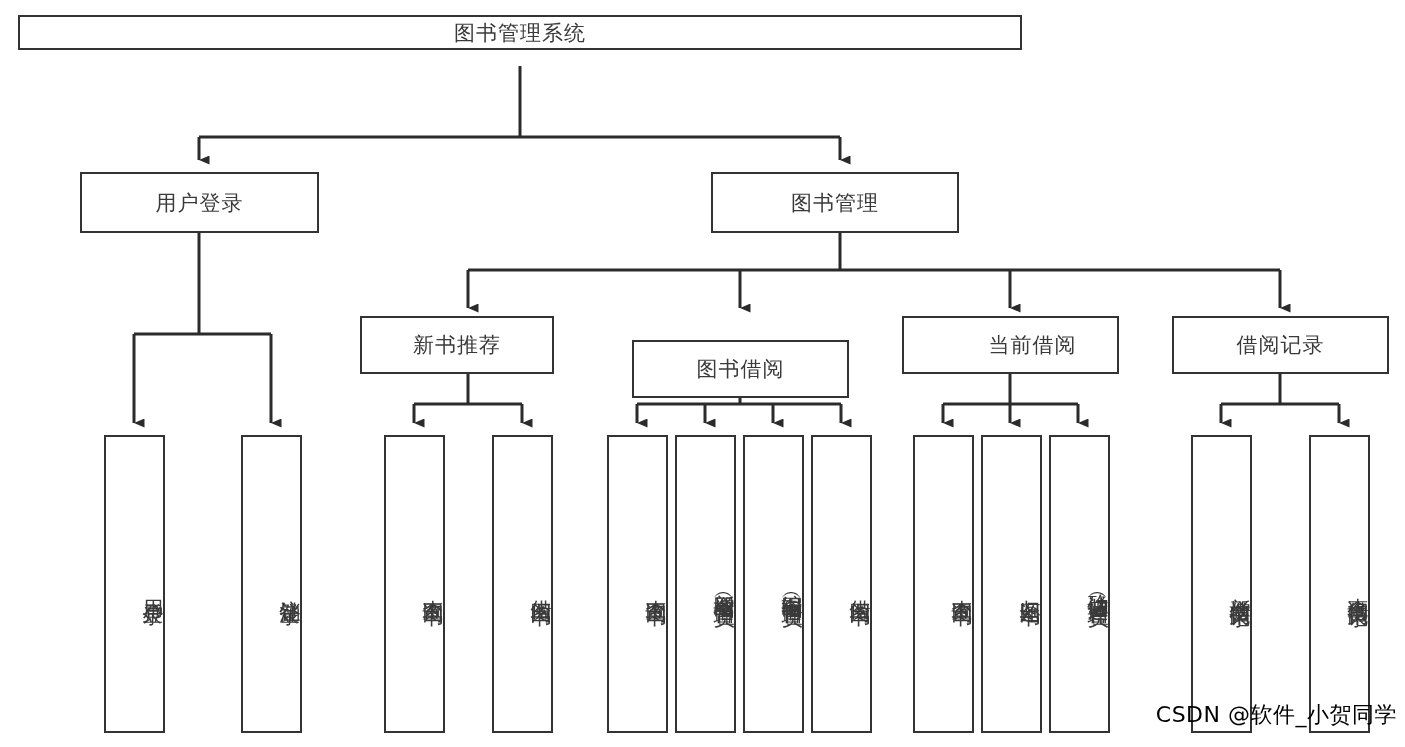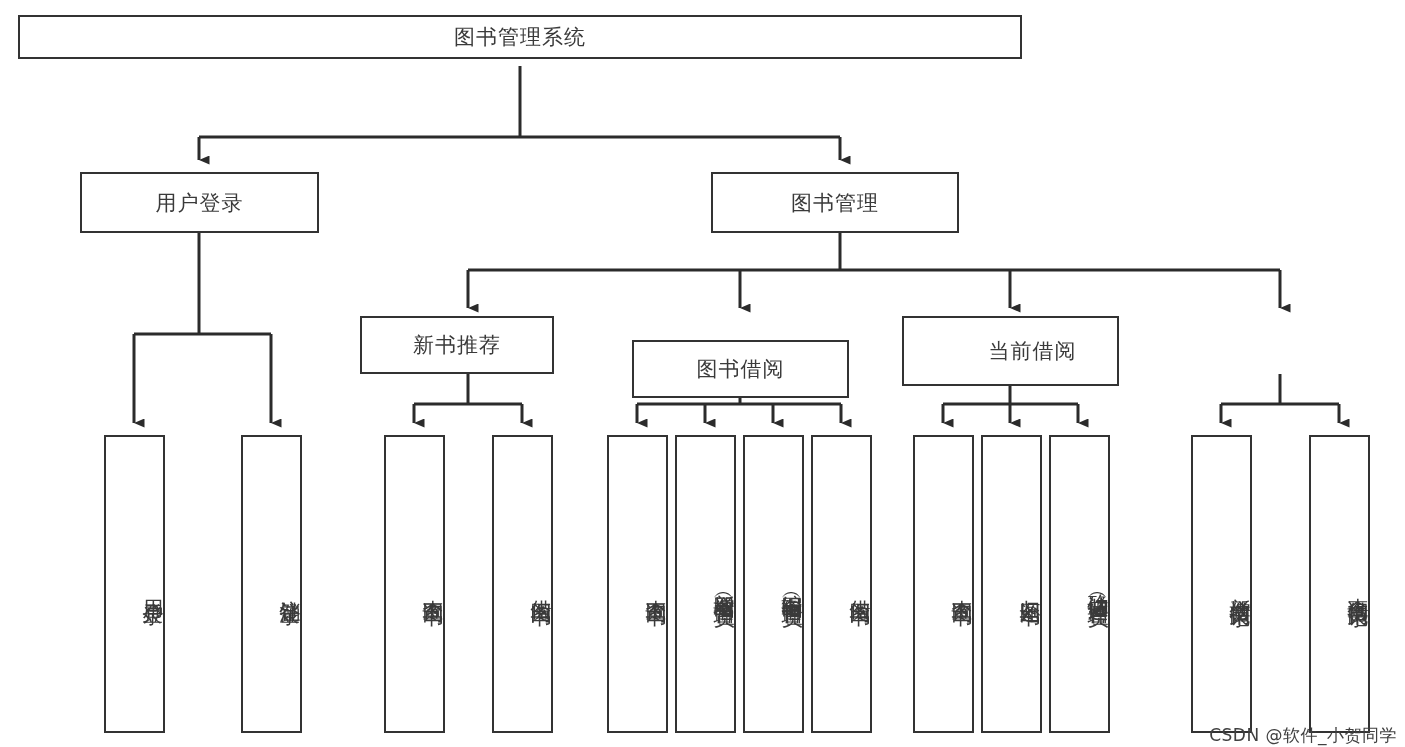--- a/index.html
+++ b/index.html
@@ -52,23 +52,23 @@
   .node.v.tall {
     padding-top: 4px;
   }
   .node-label {
     display: block;
     white-space: nowrap;
   }
   .watermark {
     position: absolute;
     right: 8px;
-    bottom: 0;
-    font-size: 17px;
-    color: #404040;
+    bottom: 17px;
+    font-size: 22px;
+    color: #000000;
     letter-spacing: 0.5px;
     white-space: nowrap;
   }
 </style>
 </head>
 <body>
 
 <div id="canvas">
 
   <svg id="wires" viewBox="0 0 1405 747" width="1405" height="747">
@@ -114,39 +114,42 @@
       <path d="M1010,404 L1010,423" marker-end="url(#arw)"></path>
       <path d="M1078,404 L1078,423" marker-end="url(#arw)"></path>
 
       <path d="M1280,374 L1280,404"></path>
       <path d="M1221,404 L1339,404"></path>
       <path d="M1221,404 L1221,423" marker-end="url(#arw)"></path>
       <path d="M1339,404 L1339,423" marker-end="url(#arw)"></path>
     </g>
   </svg>
 
-  <div class="node h" style="left:18px; top:15px; width:1004px; height:44px;">
+  <div class="node h" style="left:18px; top:15px; width:1004px; height:35px;">
     <span class="node-label">图书管理系统</span>
   </div>
 
   <div class="node h" style="left:80px; top:172px; width:239px; height:61px;">
     <span class="node-label">用户登录</span>
   </div>
   <div class="node h" style="left:711px; top:172px; width:248px; height:61px;">
     <span class="node-label">图书管理</span>
   </div>
 
   <div class="node h" style="left:360px; top:316px; width:194px; height:58px;">
     <span class="node-label">新书推荐</span>
   </div>
   <div class="node h" style="left:632px; top:316px; width:217px; height:58px;margin-top:24px;">
     <span class="node-label">图书借阅</span>
   </div>
-  <div class="node h" style="left:902px; top:316px; width:217px; height:70px;padding-left:44px;">
+  <div class="node h" style="left:902px; top:316px; width:217px; height:58px;padding-left:44px;">
     <span class="node-label">当前借阅</span>
+  </div>
+  <div class="node h" style="left:1172px; top:316px; width:217px; height:58px;">
+    <span class="node-label">借阅记录</span>
   </div>
 
   <div class="node v" style="left:104px; top:435px; width:61px; height:298px;">
     <span class="node-label">用户登录</span>
   </div>
   <div class="node v" style="left:241px; top:435px; width:61px; height:298px;">
     <span class="node-label">注销登录</span>
   </div>
 
   <div class="node v" style="left:384px; top:435px; width:61px; height:298px;">

